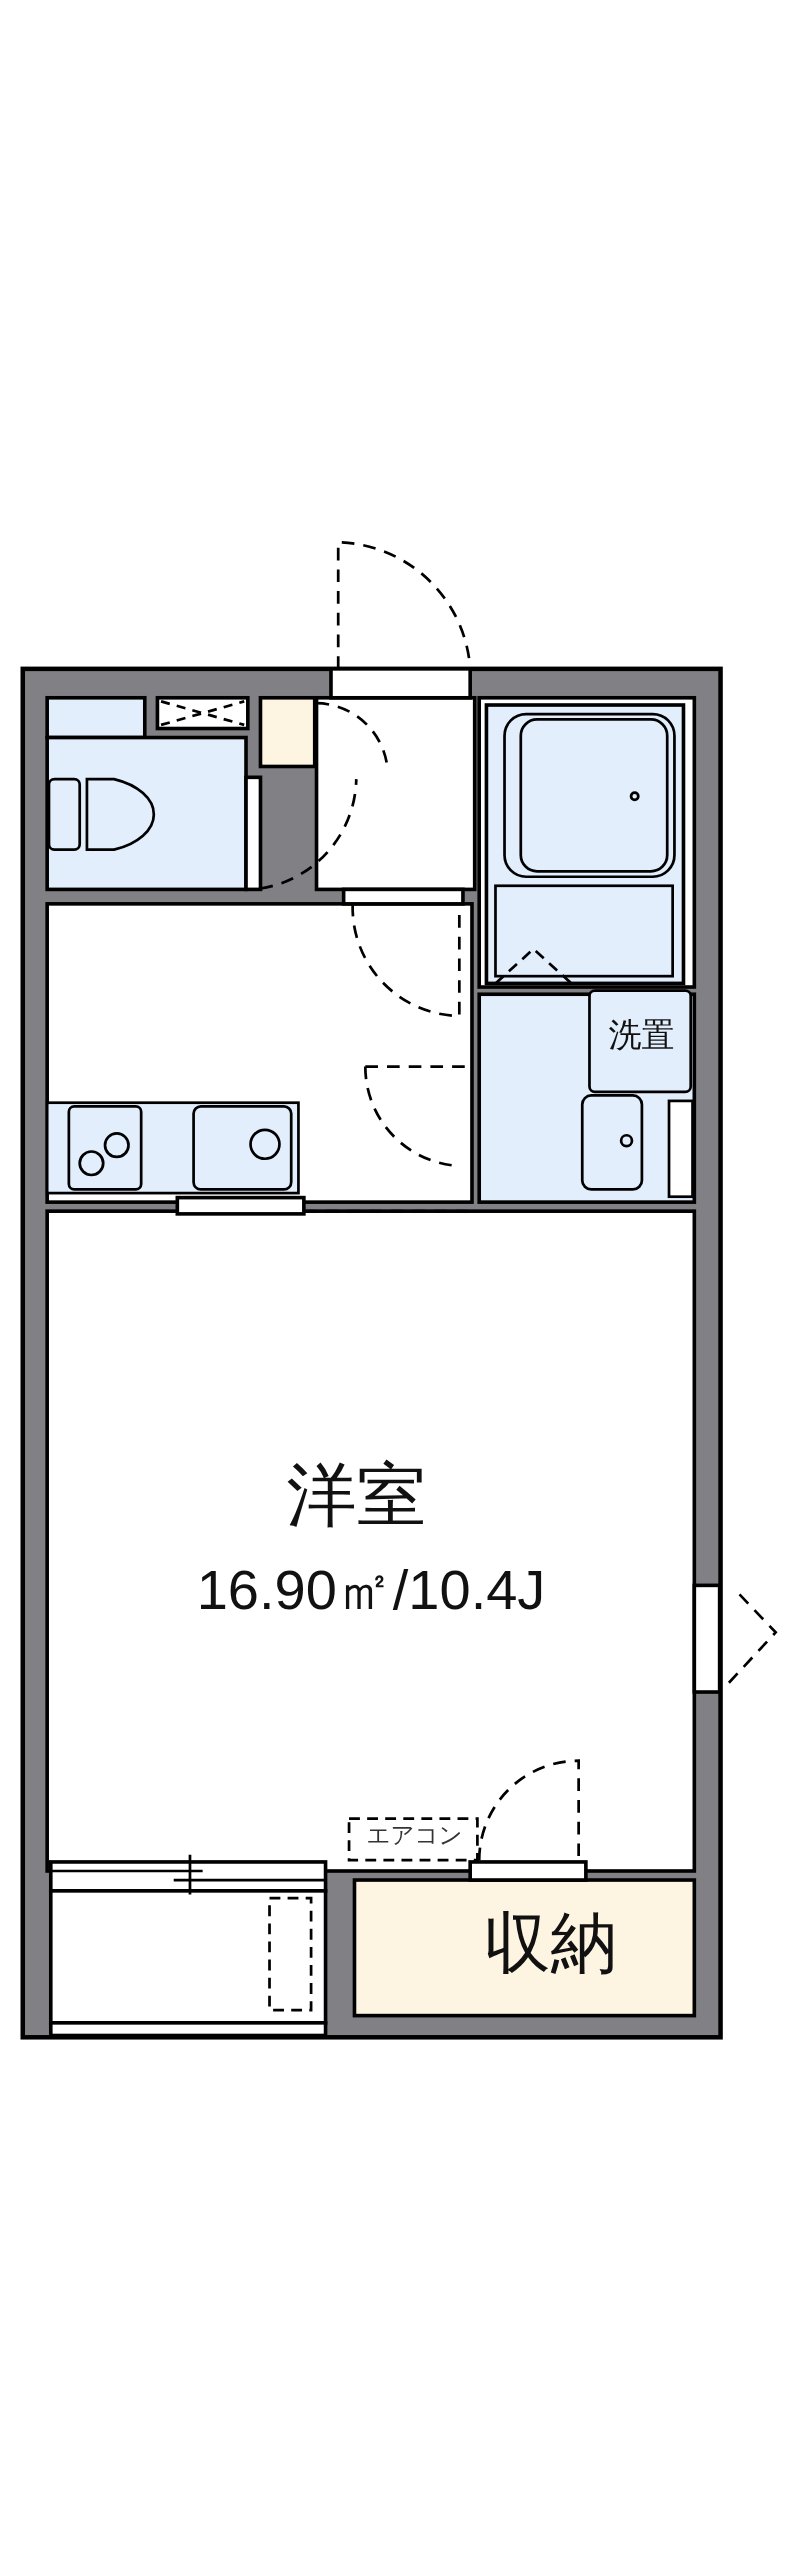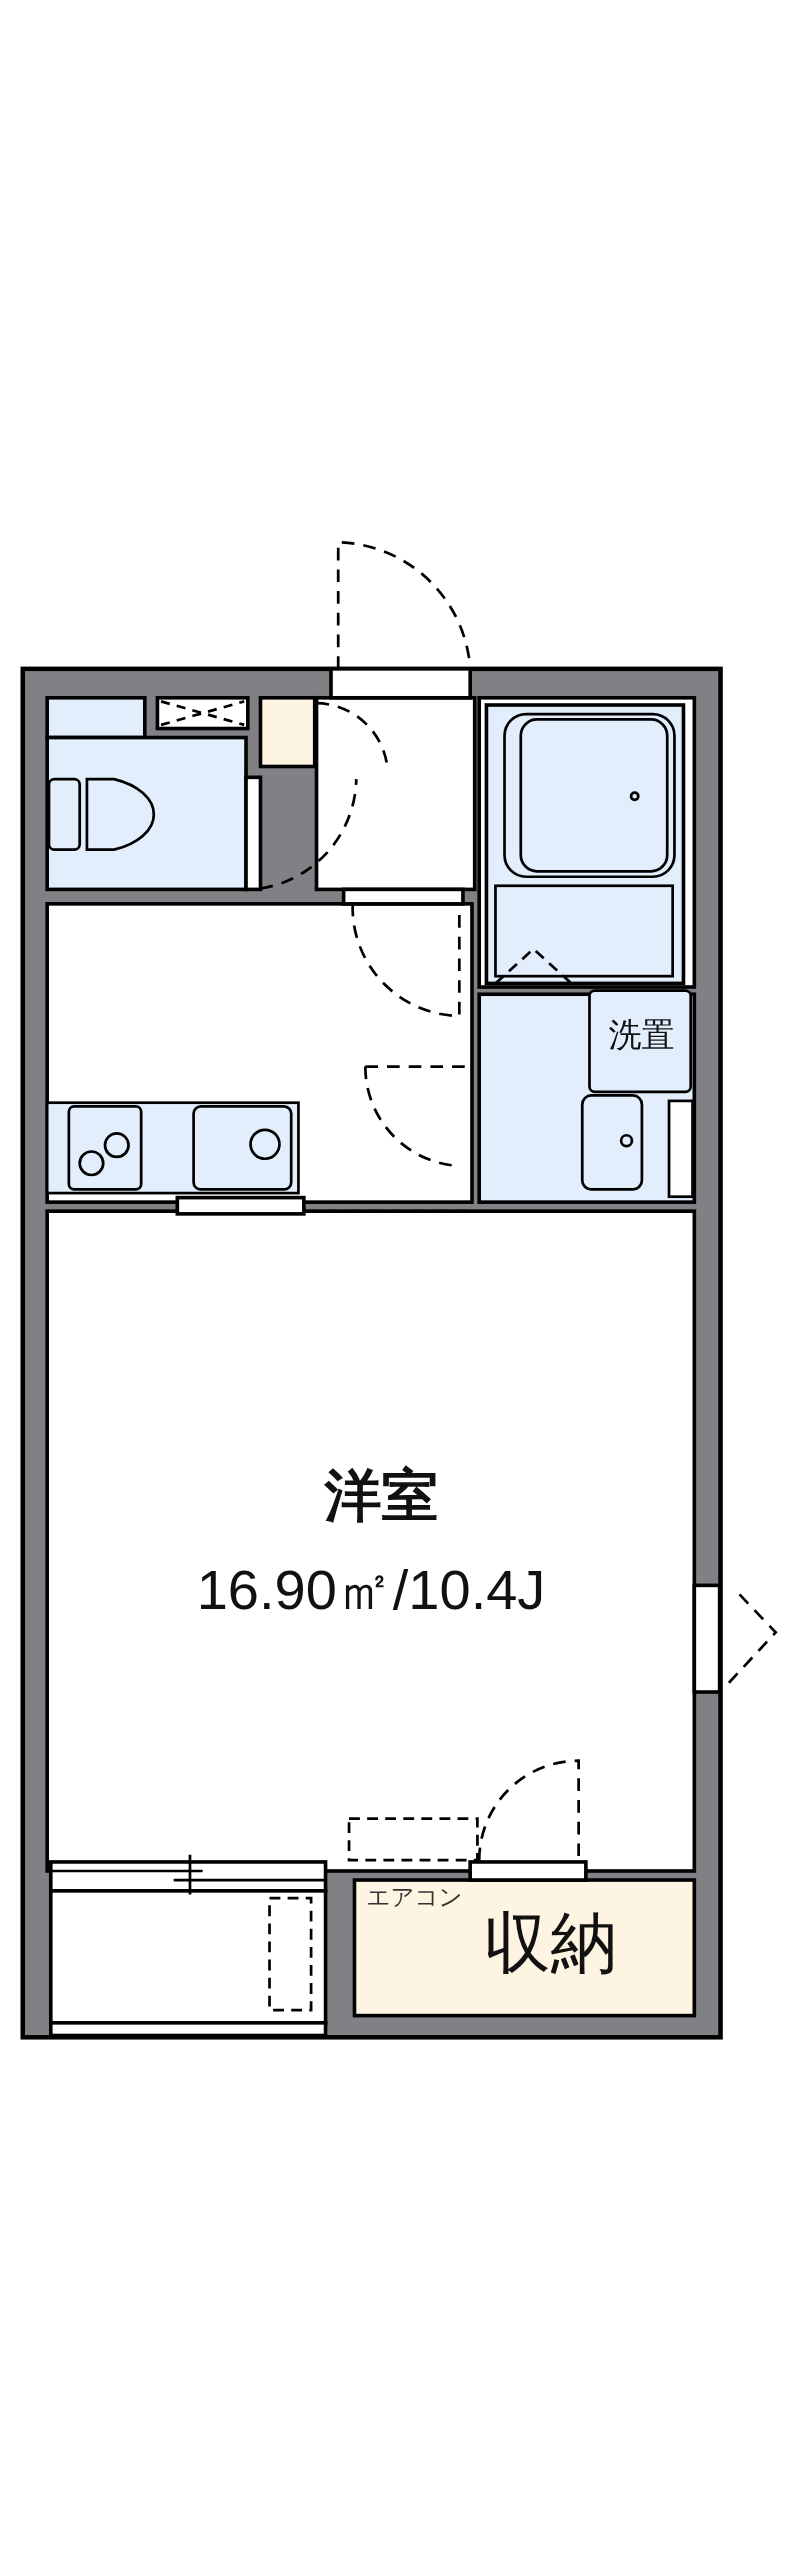--- a/index.html
+++ b/index.html
@@ -1,23 +1,23 @@
 <!DOCTYPE html>
 <html style="font-size:14.5px"><head>
 <meta charset="utf-8">
 <style>
   html,body{margin:0;padding:0;background:#ffffff;}
   body{width:812px;height:2576px;position:relative;overflow:hidden;font-family:"DejaVu Sans","Liberation Sans",sans-serif;}
   svg{position:absolute;left:0;top:0;}
   .lbl{position:absolute;color:#111;text-align:center;white-space:nowrap;}
-  .room-name{left:237px;top:1446px;width:289px;font-size:57px;line-height:99px;font-weight:bold;}
+  .room-name{left:212px;top:1446px;width:289px;font-size:70px;line-height:99px;}
   .room-area{left:145px;top:1556px;width:452px;font-size:56px;line-height:67px;font-family:Liberation Sans, sans-serif;}
   .wash{left:592px;top:1017px;width:99px;font-size:33px;line-height:36px;}
   .storage{left:353px;top:1903px;width:395px;font-size:67px;line-height:81px;text-align:center;}
-  .aircon{left:351px;top:1884px;width:127px;font-size:23.5px;line-height:27px;color:#333;}
+  .aircon{left:351px;top:1822px;width:127px;font-size:23.5px;line-height:27px;color:#333;}
 </style>
 </head>
 <body>
 
 <svg width="812" height="2576" viewBox="0 0 898 2850" xmlns="http://www.w3.org/2000/svg">
 
   <g fill="#818085" stroke="#000" stroke-width="5">
     <rect x="25" y="740" width="772" height="1514"></rect>
   </g>
 

